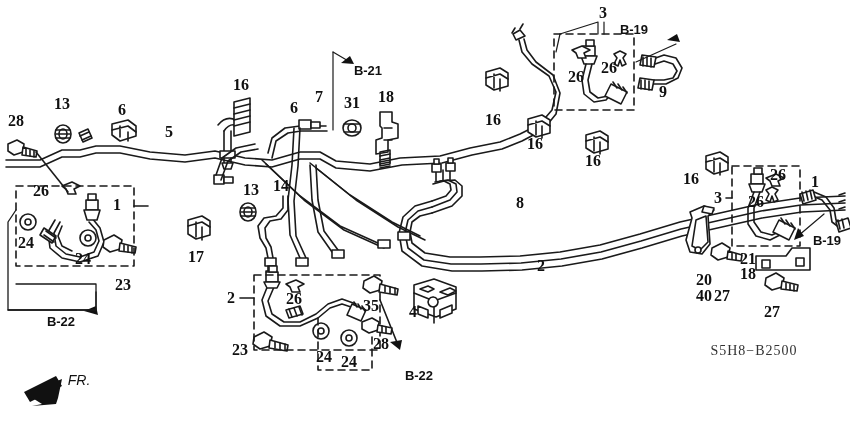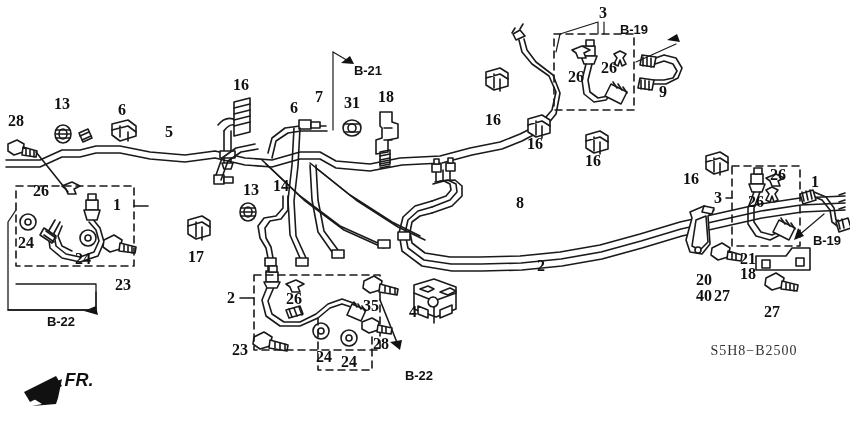--- a/index.html
+++ b/index.html
@@ -6,22 +6,22 @@
   body{width:850px;height:425px;overflow:hidden;
        font-family:"Liberation Sans",sans-serif;}
   #stage{position:relative;width:850px;height:425px;background:#fff;}
   #art{position:absolute;left:0;top:0;width:850px;height:425px;}
   .lbl{position:absolute;font-family:"Liberation Serif",serif;
        font-size:16px;font-weight:700;color:#111;line-height:1;
        white-space:nowrap;transform:translate(-50%,-50%);}
   .lbl.ref{font-family:"Liberation Sans",sans-serif;font-size:13px;font-weight:700;}
   .lbl.code{font-family:"Liberation Serif",serif;font-size:14px;font-weight:400;
             letter-spacing:1px;color:#333;}
-  .lbl.fr{font-family:"Liberation Sans",sans-serif;font-size:18px;
-          font-weight:700;font-style:italic;}
+  .lbl.fr{font-family:"Liberation Sans",sans-serif;font-size:14px;
+          font-weight:400;font-style:italic;}
 </style>
 </head>
 <body>
 
 <div id="stage">
 
   <svg id="art" viewBox="0 0 850 425">
     <g fill="none" stroke="#1a1a1a" stroke-width="1.6" stroke-linejoin="round" stroke-linecap="round">
 
       <g>

